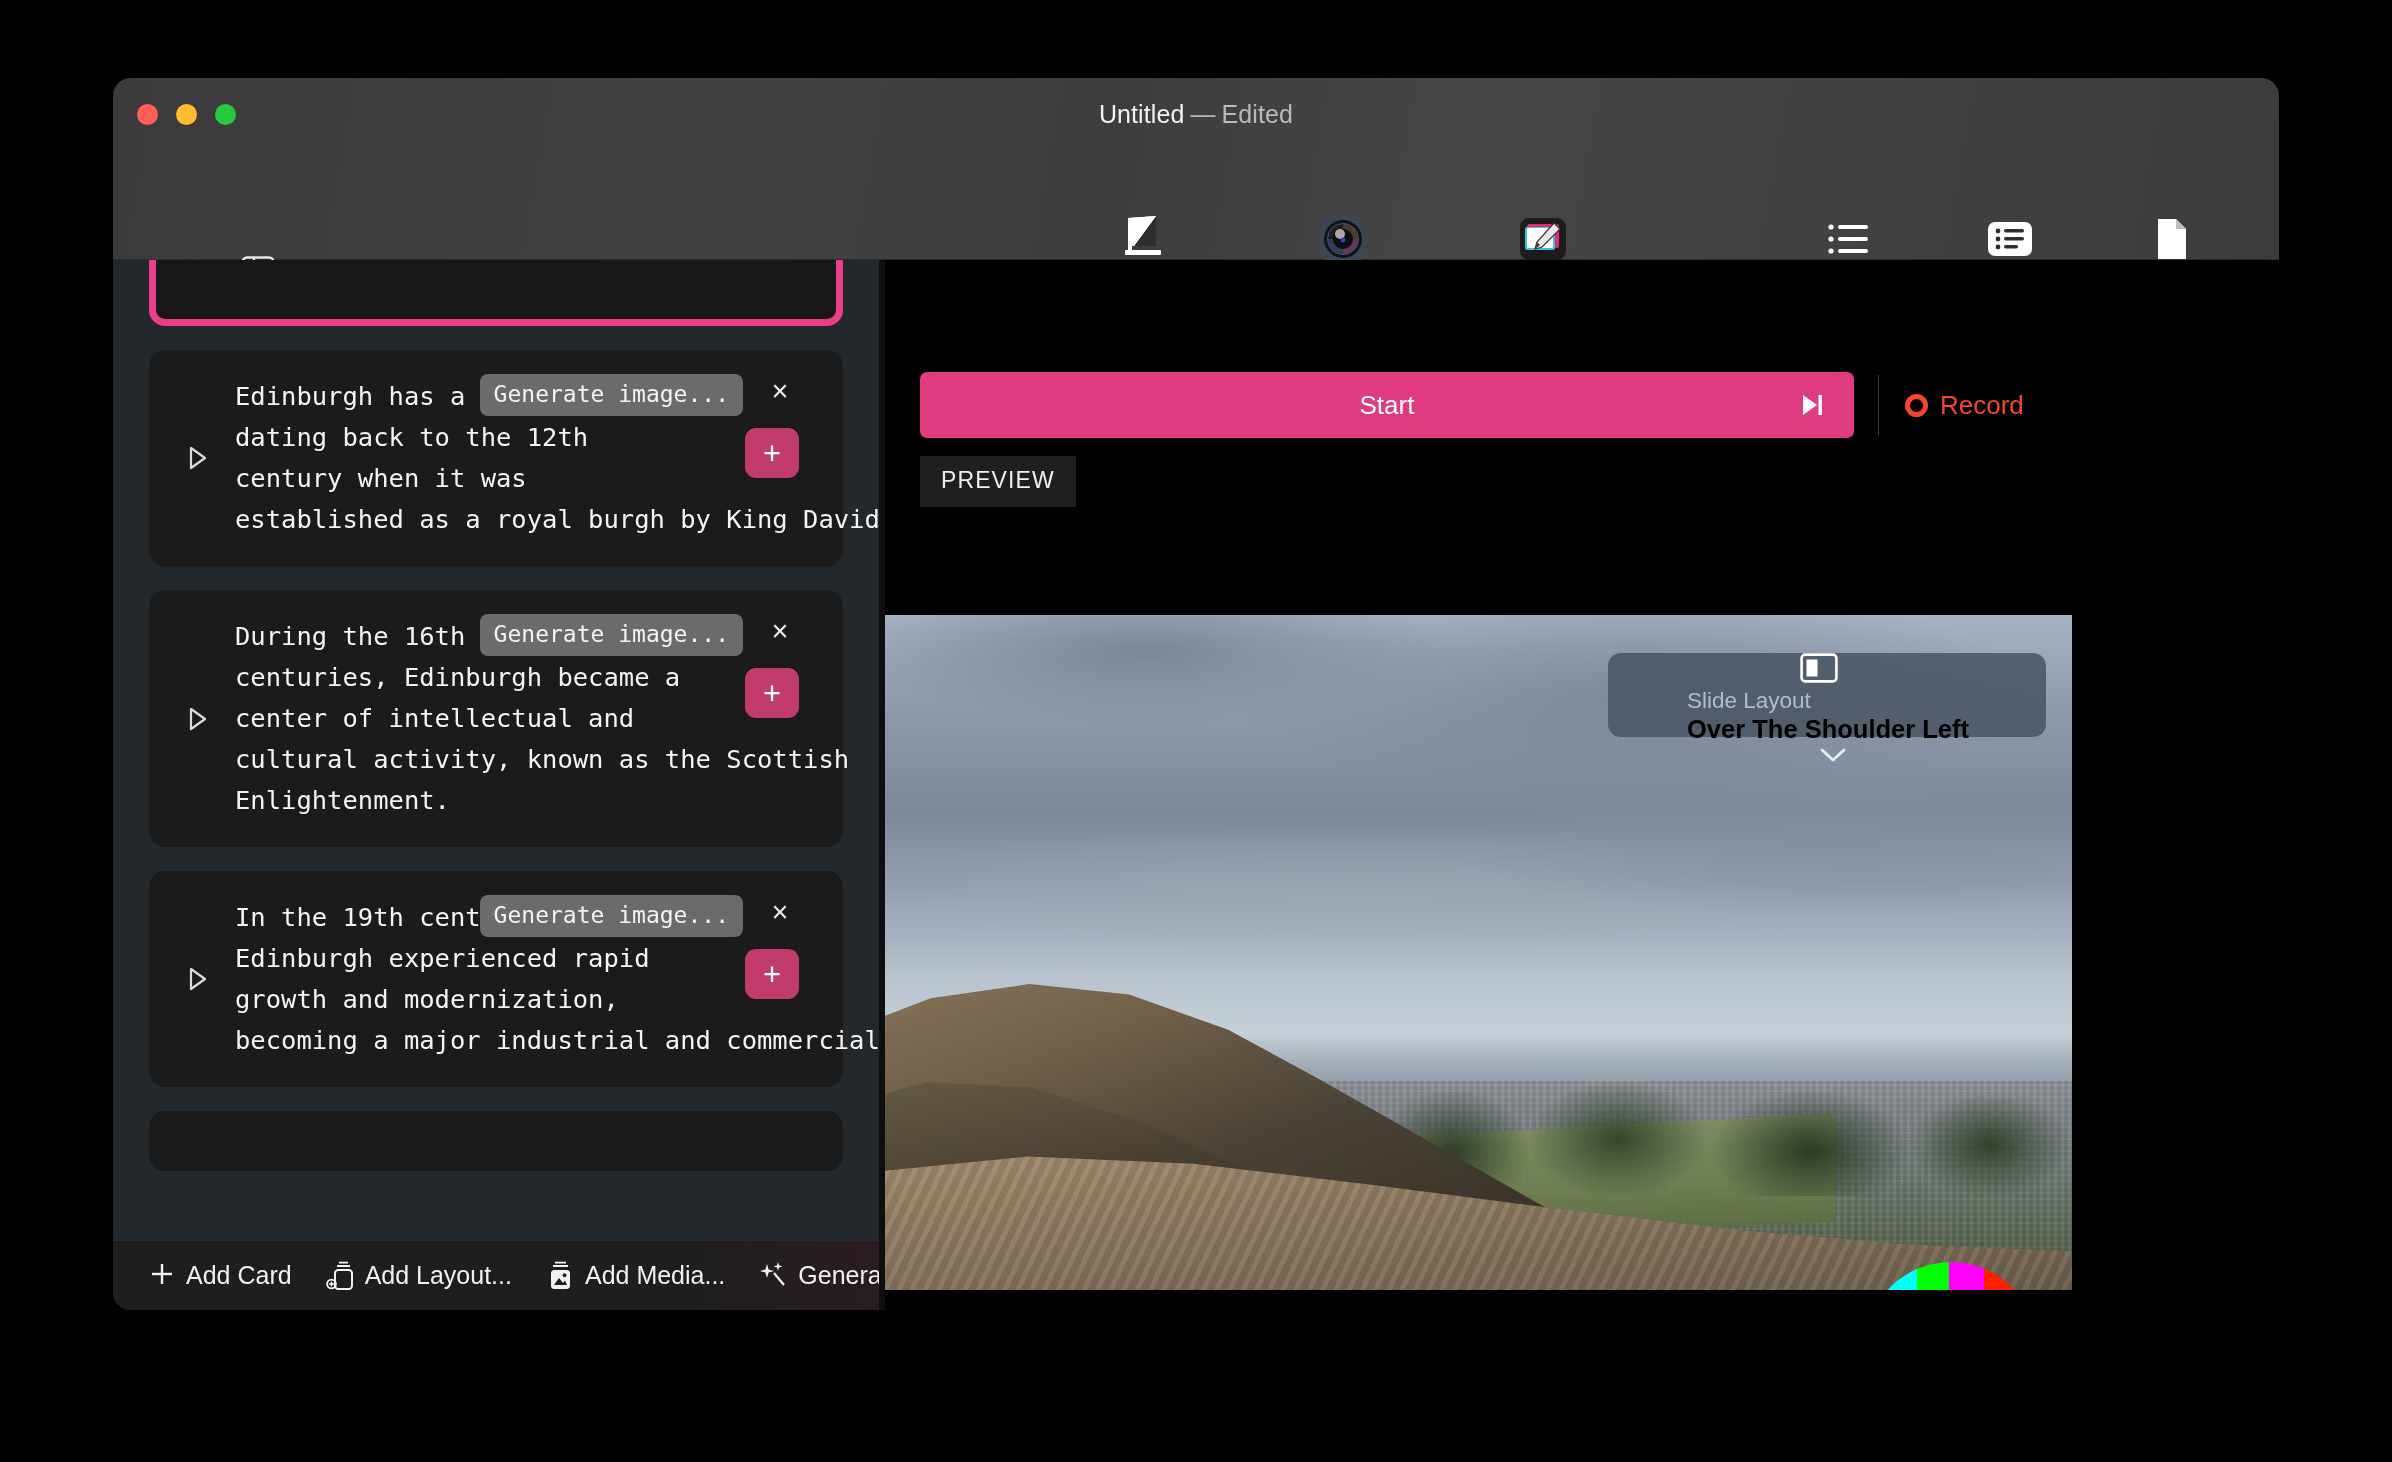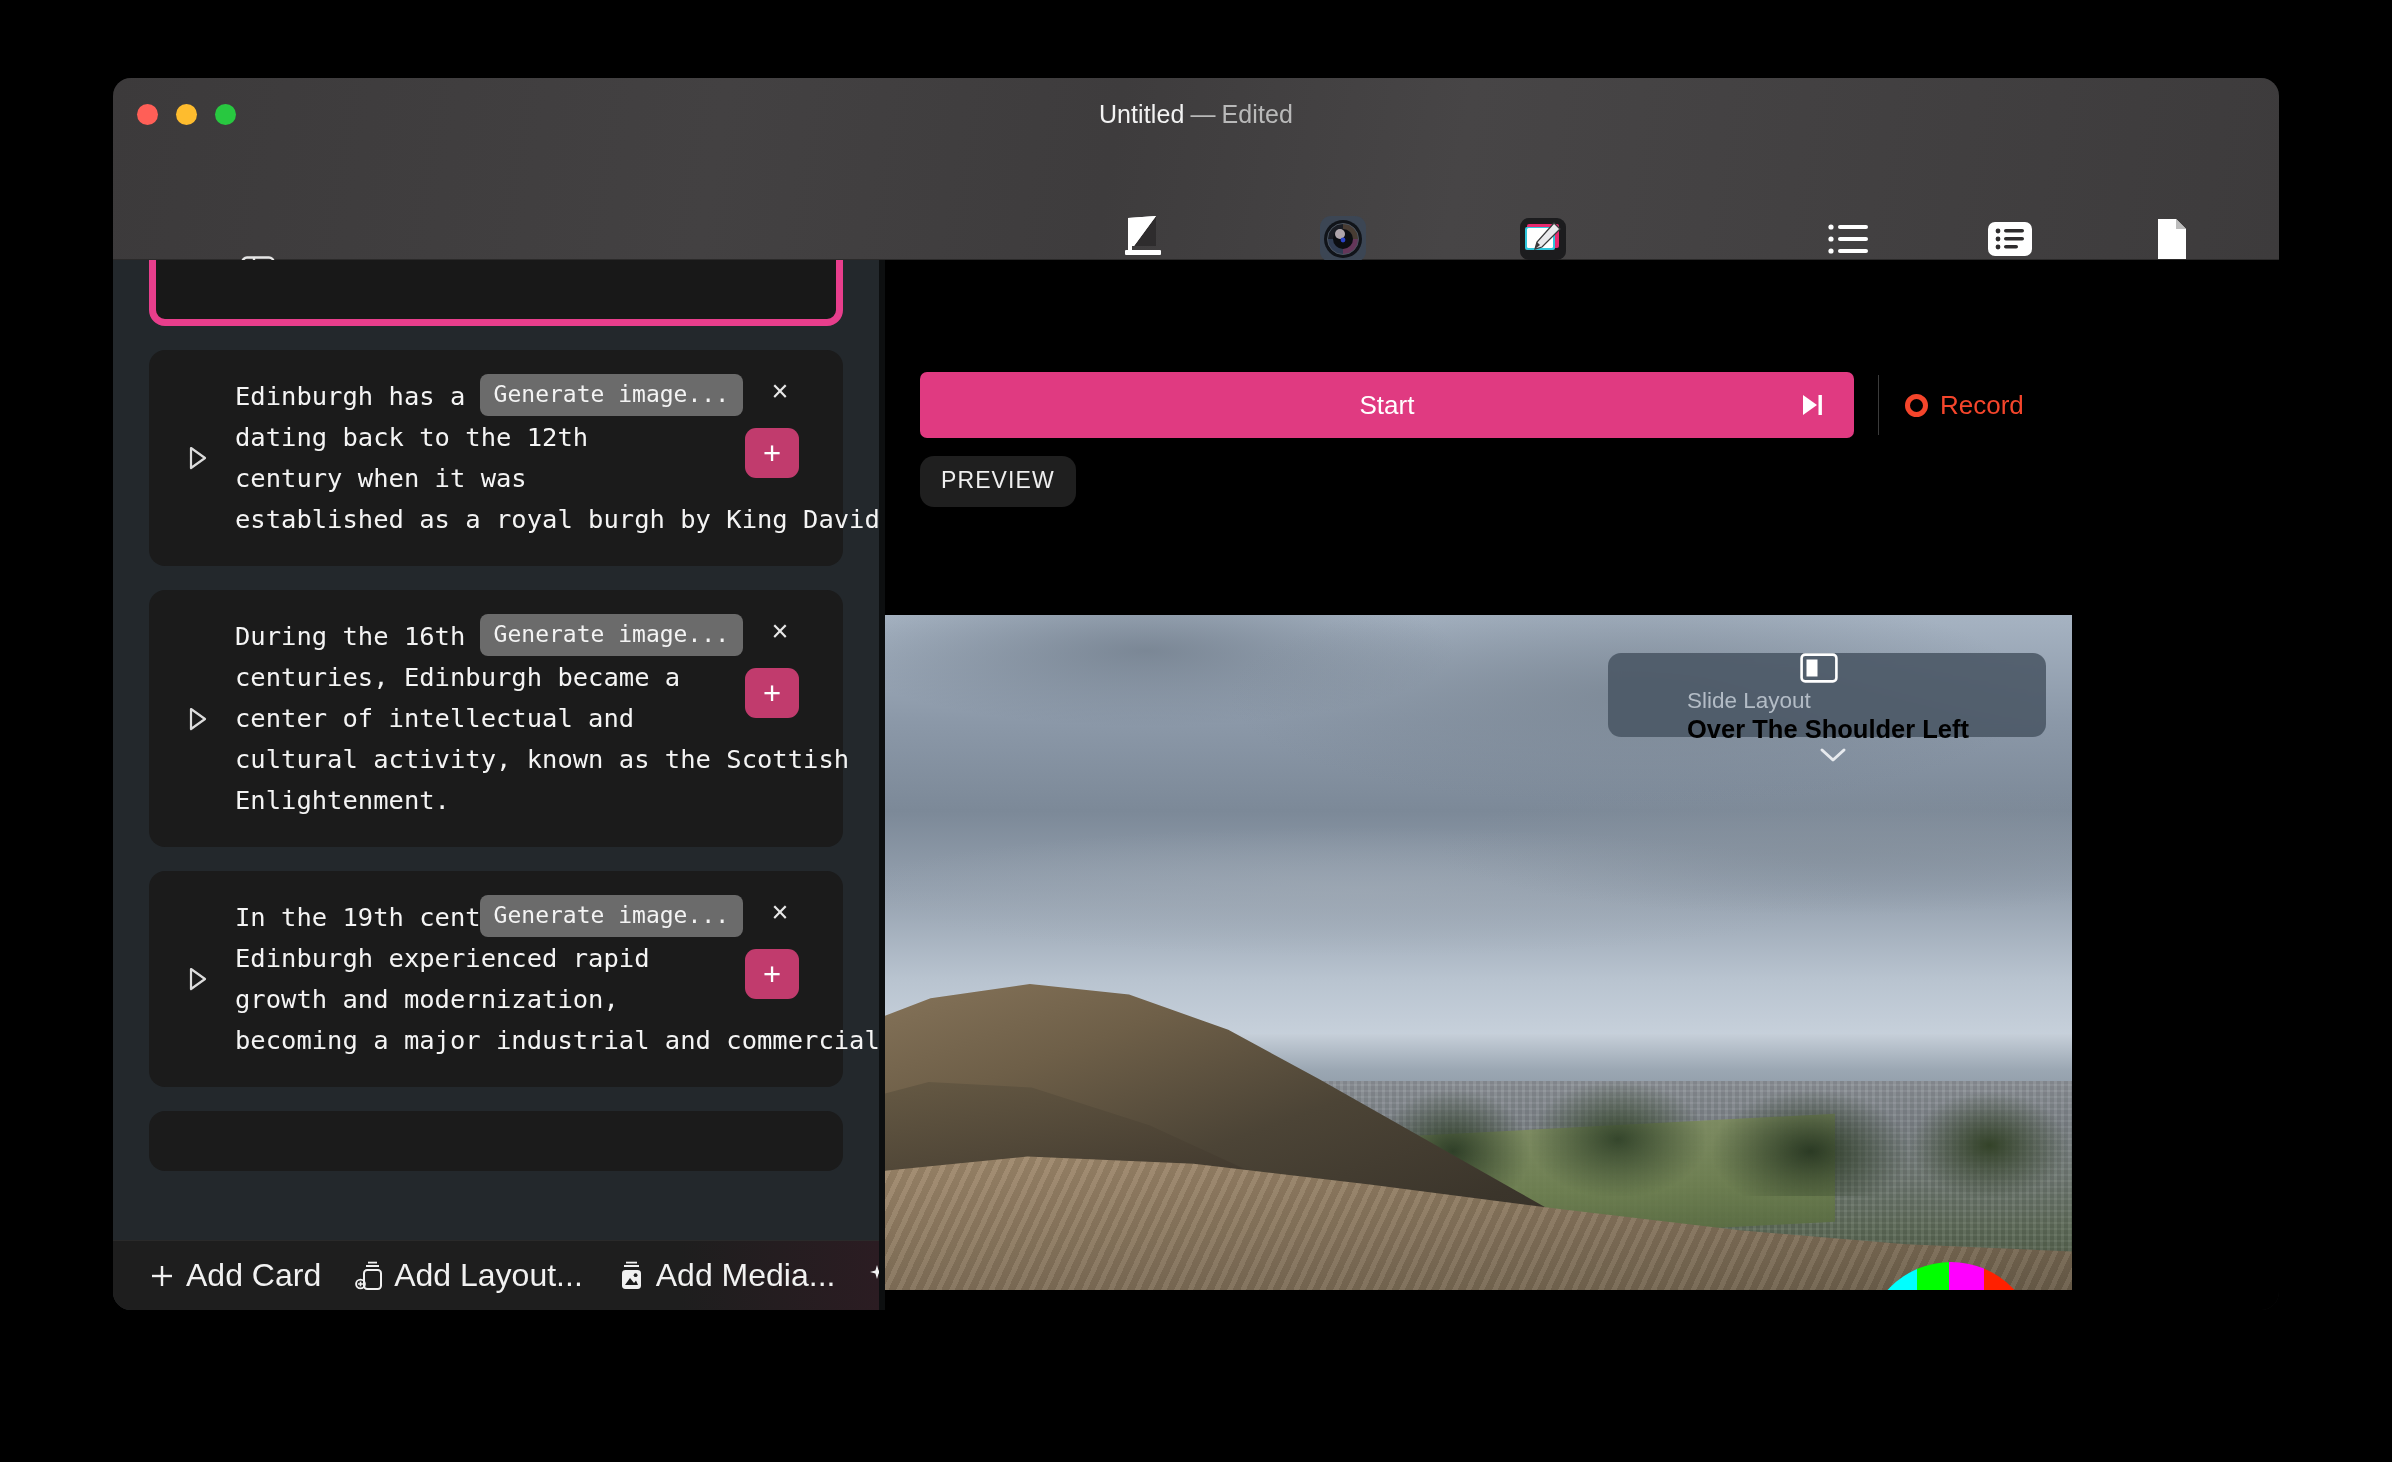--- a/index.html
+++ b/index.html
@@ -183,22 +183,22 @@
     position: absolute;
     left: 0; right: 0; bottom: 0;
     height: 70px;
     background: linear-gradient(90deg,#1e1e1e 0%, #1e1e1e 74%, #2b1c22 100%);
     display: flex; align-items: center;
     padding-left: 36px;
     gap: 34px;
     border-top: 1px solid #2a2a2a;
   }
   .bb-item {
-    display: flex; align-items: center; gap: 11px;
-    color: #f1f1f1; font-size: 32px;
+    display: flex; align-items: flex-start; gap: 11px;
+    color: #f1f1f1; font-size: 25px;
     cursor: pointer; white-space: nowrap;
   }
   .bb-item .bicon { display: flex; align-items: center; }
 
   
   #start-row {
     position: absolute;
     left: 35px; top: 112px;
     right: 36px;
     height: 66px;
@@ -229,21 +229,21 @@
   #record-btn .rdot {
     width: 23px; height: 23px; border-radius: 50%;
     border: 5px solid #f5452b;
   }
 
   #preview-btn {
     position: absolute;
     left: 35px; top: 196px;
     background: #1f1f1f;
     color: #efefef;
-    border: none; border-radius: 14px;
+    border: none; border-radius: 1px;
     font-size: 23px;
     letter-spacing: 1.1px;
     padding: 11px 21px 13px;
     cursor: pointer;
   }
 
   
   #video {
     position: absolute;
     left: 0; top: 355px;

